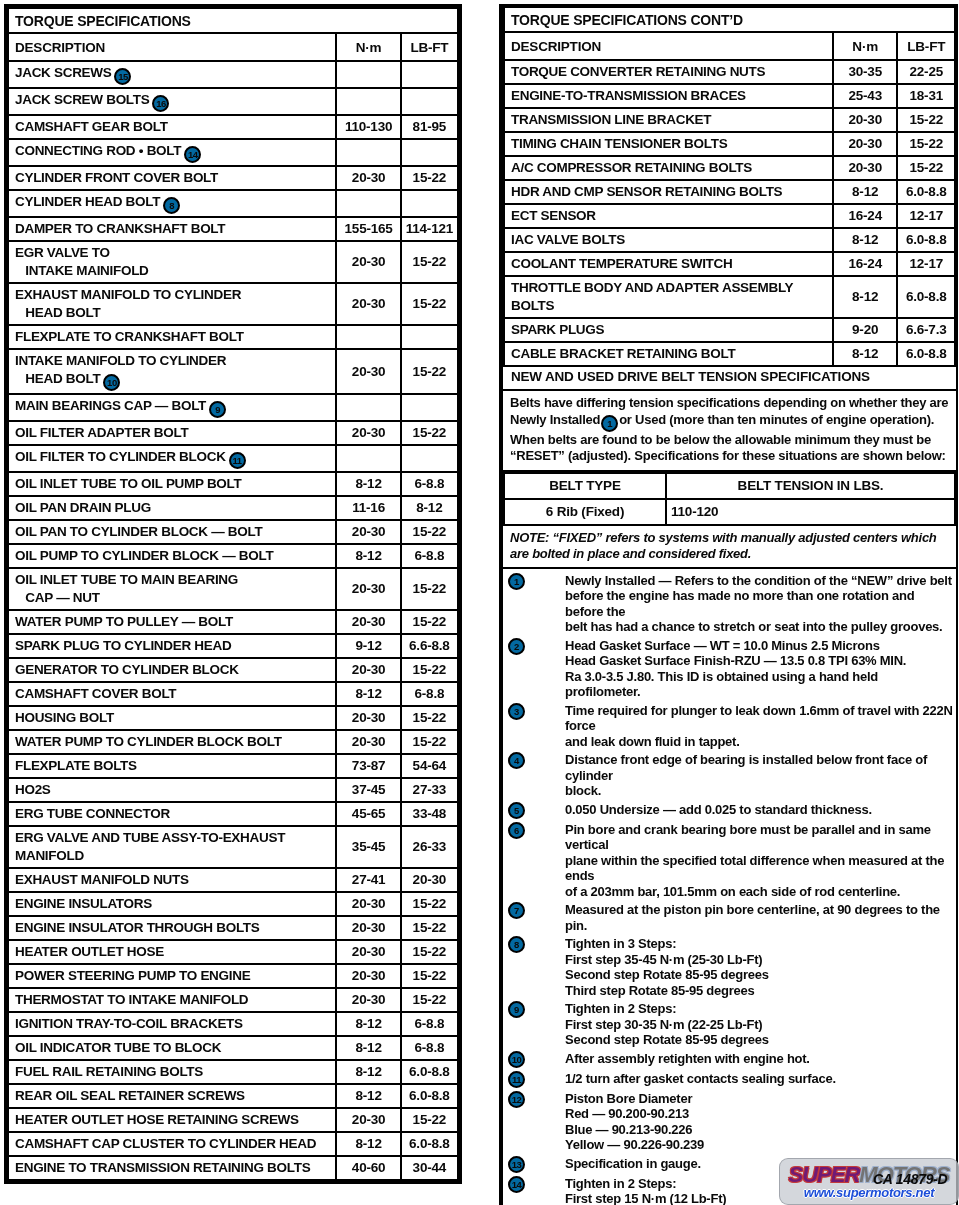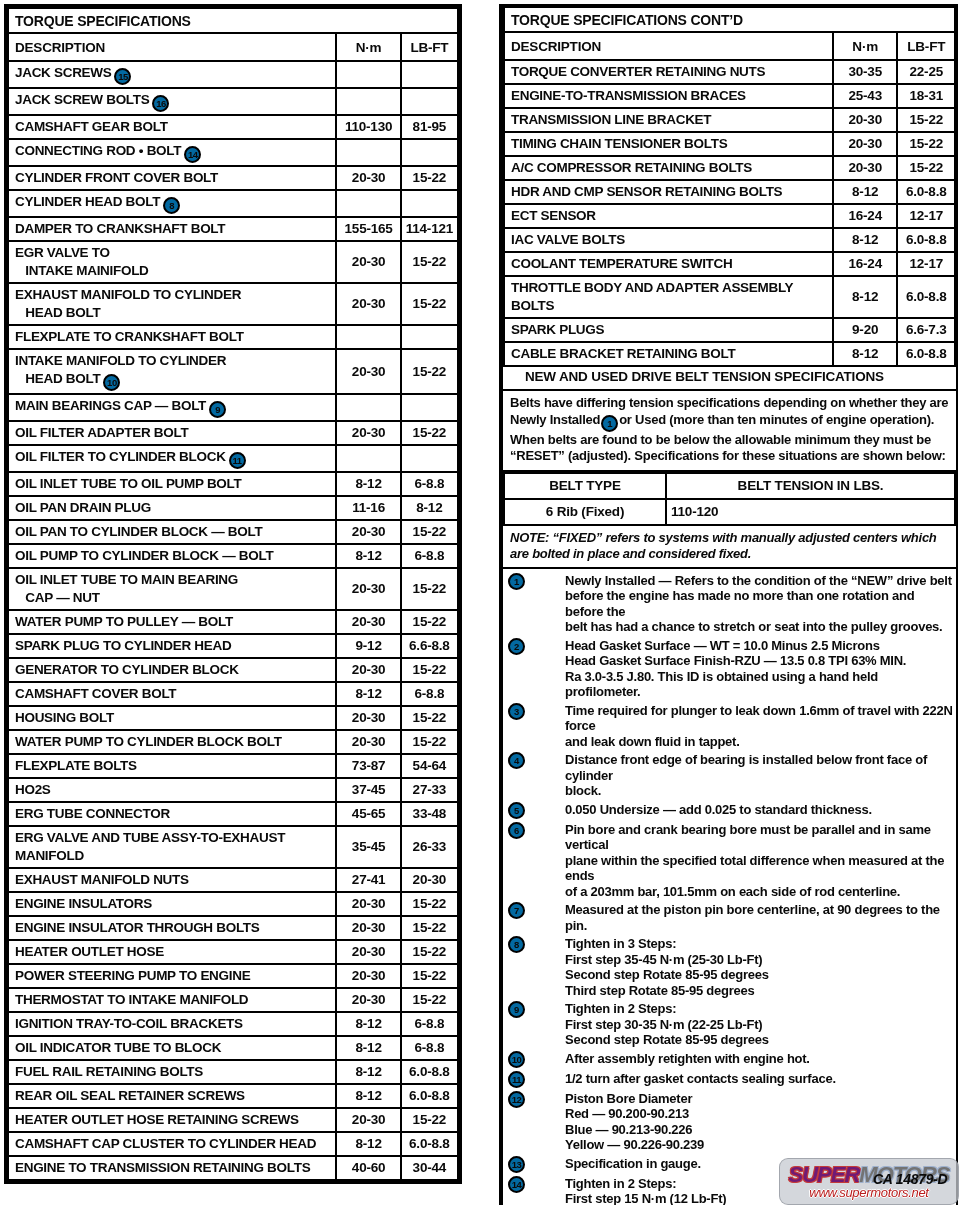--- a/index.html
+++ b/index.html
@@ -37,21 +37,21 @@
   }
   
   .circle{
     display:inline-block;box-sizing:border-box;width:17px;height:17px;
     border:2px solid #000;border-radius:50%;text-align:center;
     font-size:9.5px;font-weight:bold;line-height:13px;letter-spacing:-0.5px;
     vertical-align:-3px;margin-left:3px;background:#0369a1;
   }
   
   .section-bar{
-    border-bottom:2px solid #000;padding:2px 22px;height:18px;
+    border-bottom:2px solid #000;padding:2px 8px;height:18px;
     font-weight:bold;font-size:13.5px;letter-spacing:-0.2px;
   }
   .intro-box{
     border-bottom:2px solid #000;padding:4px 5px 5px 7px;
     font-weight:bold;font-size:13px;line-height:16.5px;letter-spacing:-0.25px;
   }
   .intro-box .circle{margin:0 1px;}
   table.belt-table{border-collapse:collapse;width:100%;table-layout:fixed;}
   table.belt-table th,table.belt-table td{border:2px solid #000;height:22px;
     font-size:13.5px;font-weight:bold;letter-spacing:-0.2px;margin-top:24px;}
@@ -89,22 +89,22 @@
   .wm-super{
     color:#701a75;
     text-shadow:-1px -1px 0 #c43a3a,1px -1px 0 #c43a3a,-1px 1px 0 #c43a3a,1px 1px 0 #c43a3a;
   }
   .wm-motors{
     color:#737373;
     text-shadow:-1px -1px 0 #9eb0cc,1px -1px 0 #9eb0cc,-1px 1px 0 #9eb0cc,1px 1px 0 #9eb0cc;
     margin-top:8px;
   }
   .wm-url{
-    font-style:italic;font-weight:normal;font-size:13px;line-height:14px;
-    color:#b91c1c;letter-spacing:-0.3px;white-space:nowrap;
+    font-style:italic;font-weight:bold;font-size:13px;line-height:14px;
+    color:#1d4ed8;letter-spacing:-0.3px;white-space:nowrap;
     text-shadow:-1px 0 0 #fff,1px 0 0 #fff,0 -1px 0 #fff,0 1px 0 #fff;
   }
 </style>
 </head>
 <body>
 
 <div class="doc">
 
   <div class="left-box">
     <table class="spec-table">

